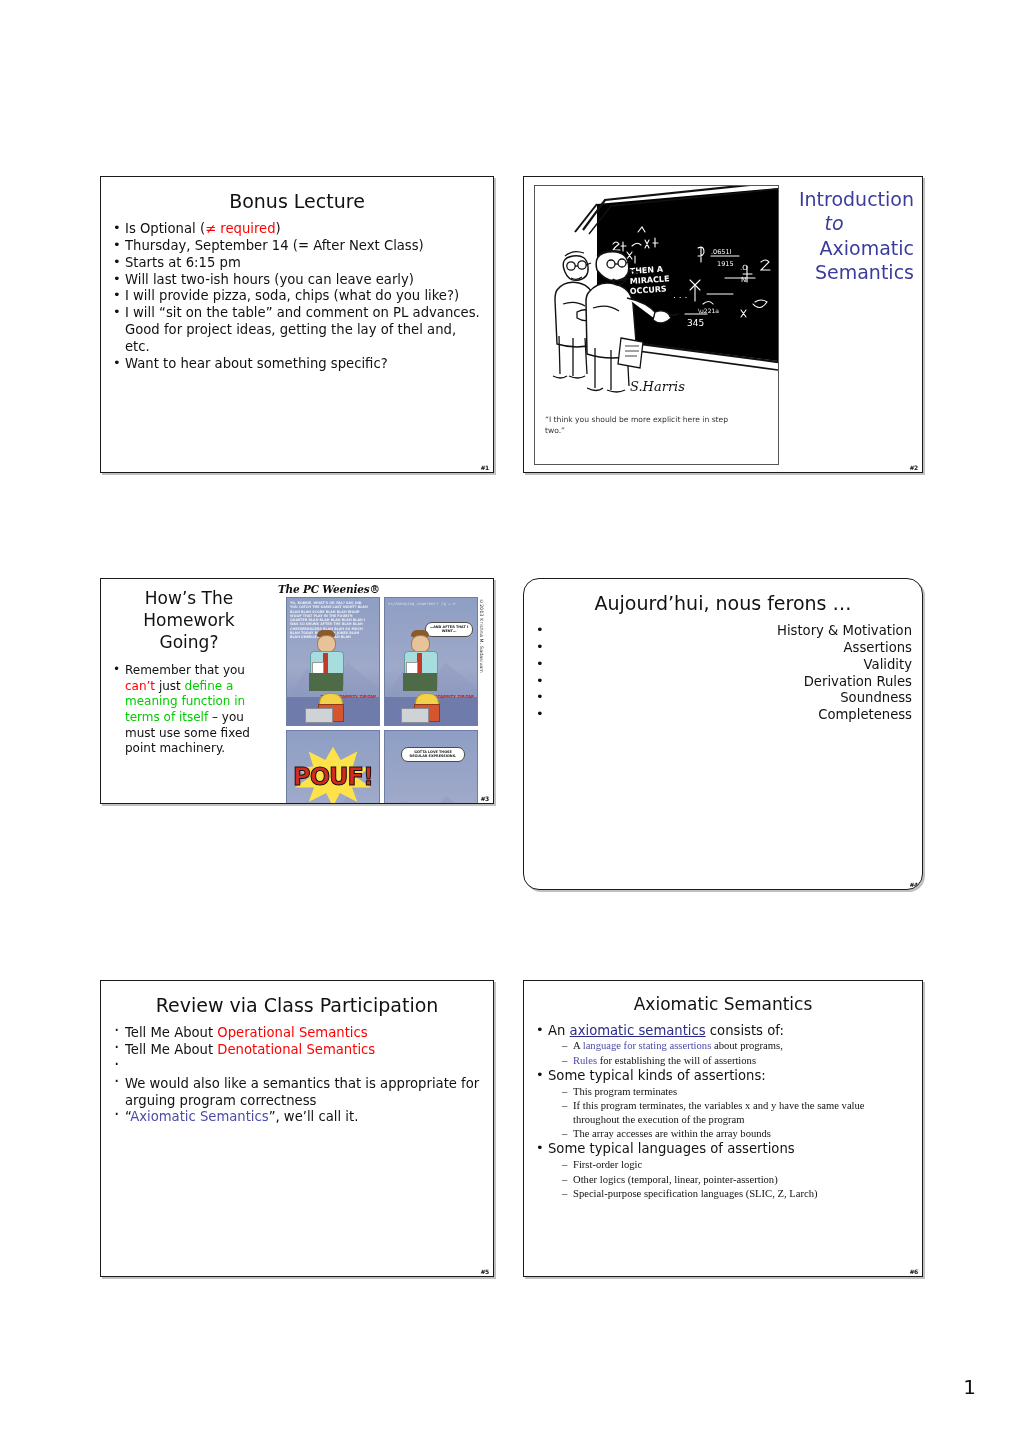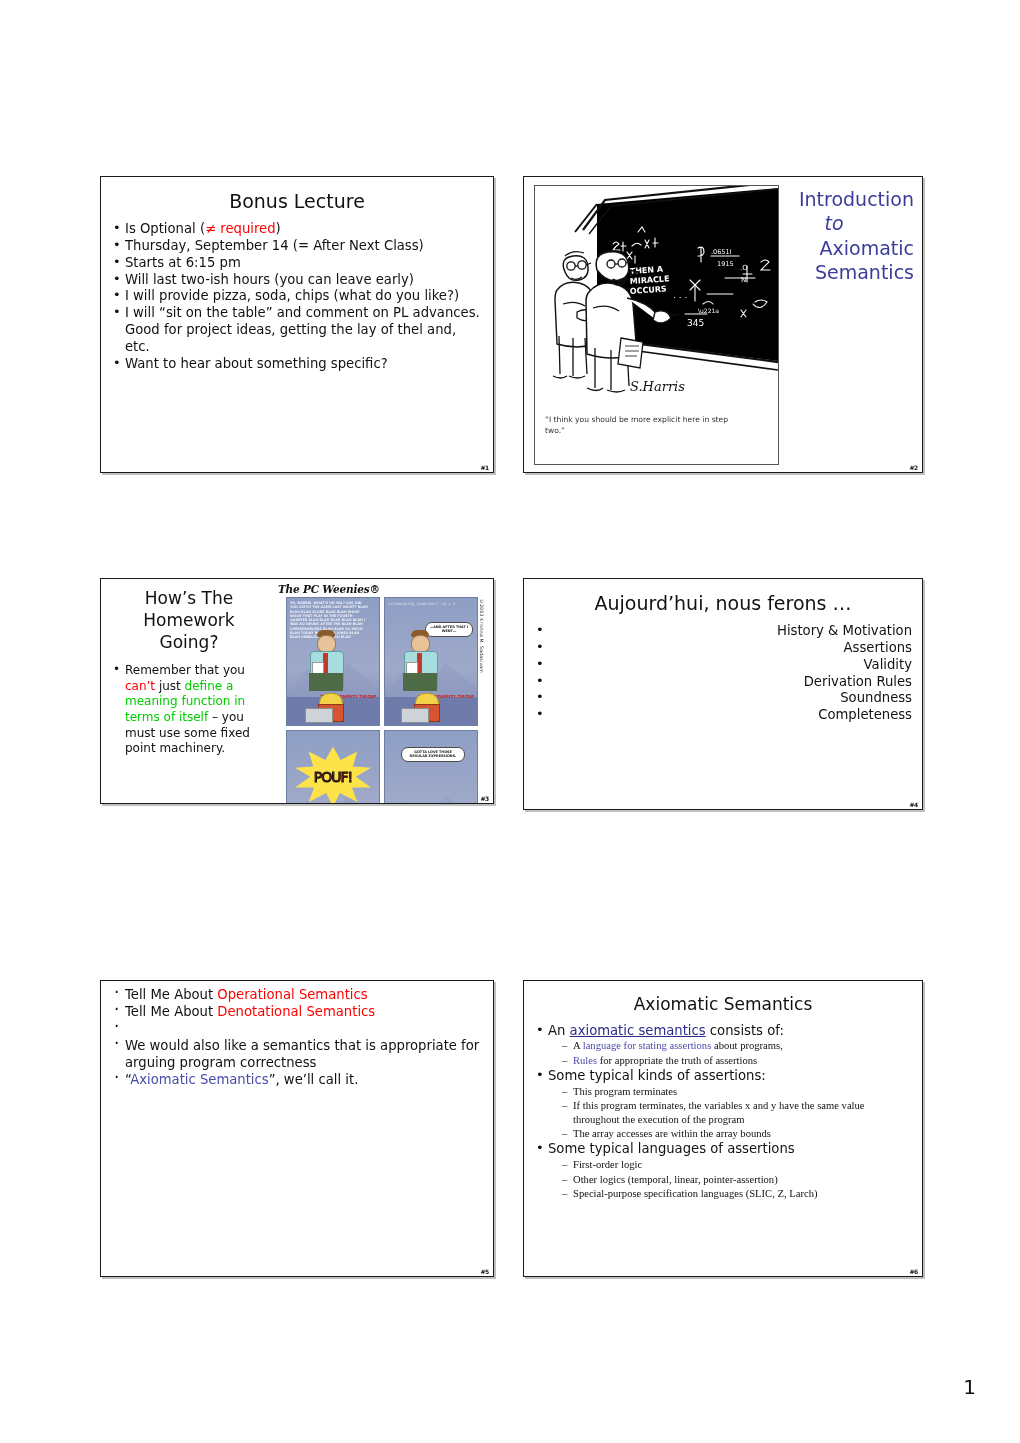--- a/index.html
+++ b/index.html
@@ -43,21 +43,21 @@
     font-size: 6px;
     font-weight: bold;
     color: #111;
     letter-spacing: -0.3px;
   }
 
   
   #slide1 { left: 100px;  top: 176px;  width: 394px;  height: 297px; }
   #slide2 { left: 523px;  top: 176px;  width: 400px;  height: 297px; }
   #slide3 { left: 100px;  top: 578px;  width: 394px;  height: 226px; }
-  #slide4 { left: 523px;  top: 578px;  width: 400px;  height: 232px; }
+  #slide4 { left: 523px;  top: 578px;  width: 400px;  height: 312px; border-radius: 16px; }
   #slide5 { left: 100px;  top: 980px;  width: 394px;  height: 297px; }
   #slide6 { left: 523px;  top: 980px;  width: 400px;  height: 297px; }
 
   
   .title {
     text-align: center;
     font-size: 19px;
     color: #111;
     margin: 8px 0 8px 0;
     line-height: 1.15;
@@ -207,21 +207,21 @@
   }
   .blahtext {
     position:absolute; left:3px; top:3px; width:78px;
     font-size:3.3px; line-height:1.3; color:#e9edf5; font-weight:bold;
   }
   .tap {
     position:absolute; font-size:4px; font-weight:bold; color:#d02020;
   }
   .pouf {
     position:absolute; left:50%; top:36%; transform:translate(-50%,-50%);
-    font-family:"DejaVu Sans", sans-serif; font-weight:normal; font-size:14px;
+    font-family:"DejaVu Sans", sans-serif; font-weight:bold; font-size:24px;
     color:#d12a1f; -webkit-text-stroke:1px #111; letter-spacing:-1px;
   }
   .starburst {
     position:absolute; left:50%; top:36%; transform:translate(-50%,-50%);
     width:76px; height:60px; background:#fde24a;
     clip-path: polygon(50% 0%,60% 22%,82% 8%,76% 33%,100% 35%,80% 50%,100% 68%,75% 68%,82% 92%,59% 77%,50% 100%,41% 77%,18% 92%,25% 68%,0% 68%,20% 50%,0% 35%,24% 33%,18% 8%,40% 22%);
   }
   .shellcmd {
     position:absolute; left:3px; top:3px;
     font-size:4px; color:#d8dde8; font-family:"DejaVu Sans Mono", monospace;
@@ -506,40 +506,41 @@
         <li class="vio">Derivation Rules</li>
         <li>Soundness</li>
         <li>Completeness</li>
       </ul>
     </div>
     <div class="slide-num">#4</div>
   </div>
 
   <div class="slide" id="slide5">
     <div class="slide-inner">
+      <div class="title">Review via Class Participation</div>
       <ul class="b dotsm s5list">
         <li><span>Tell Me About </span><span class="red">Operational Semantics</span></li>
         <li><span>Tell Me About </span><span class="red">Denotational Semantics</span></li>
         <li class="spacer-row" style="list-style:none;padding:0;"></li>
         <li>We would also like a semantics that is appropriate for arguing program correctness</li>
         <li><span>“</span><span class="vio">Axiomatic Semantics</span><span>”, we’ll call it.</span></li>
       </ul>
     </div>
     <div class="slide-num">#5</div>
   </div>
 
   <div class="slide" id="slide6">
     <div class="slide-inner">
       <div class="title title-sm">Axiomatic Semantics</div>
       <ul class="b s6list">
         <li>
           <span>An </span><span class="navy uline">axiomatic semantics</span><span> consists of:</span>
           <ul class="sub">
             <li><span>A </span><span class="vio">language for stating assertions</span><span> about programs,</span></li>
-            <li><span class="vio">Rules</span><span> for appropriate the truth of assertions</span></li>
+            <li><span class="vio">Rules</span><span> for establishing the will of assertions</span></li>
           </ul>
         </li>
         <li>
           <span>Some typical kinds of assertions:</span>
           <ul class="sub">
             <li>This program terminates</li>
             <li>If this program terminates, the variables x and y have the same value throughout the execution of the program</li>
             <li>The array accesses are within the array bounds</li>
           </ul>
         </li>

